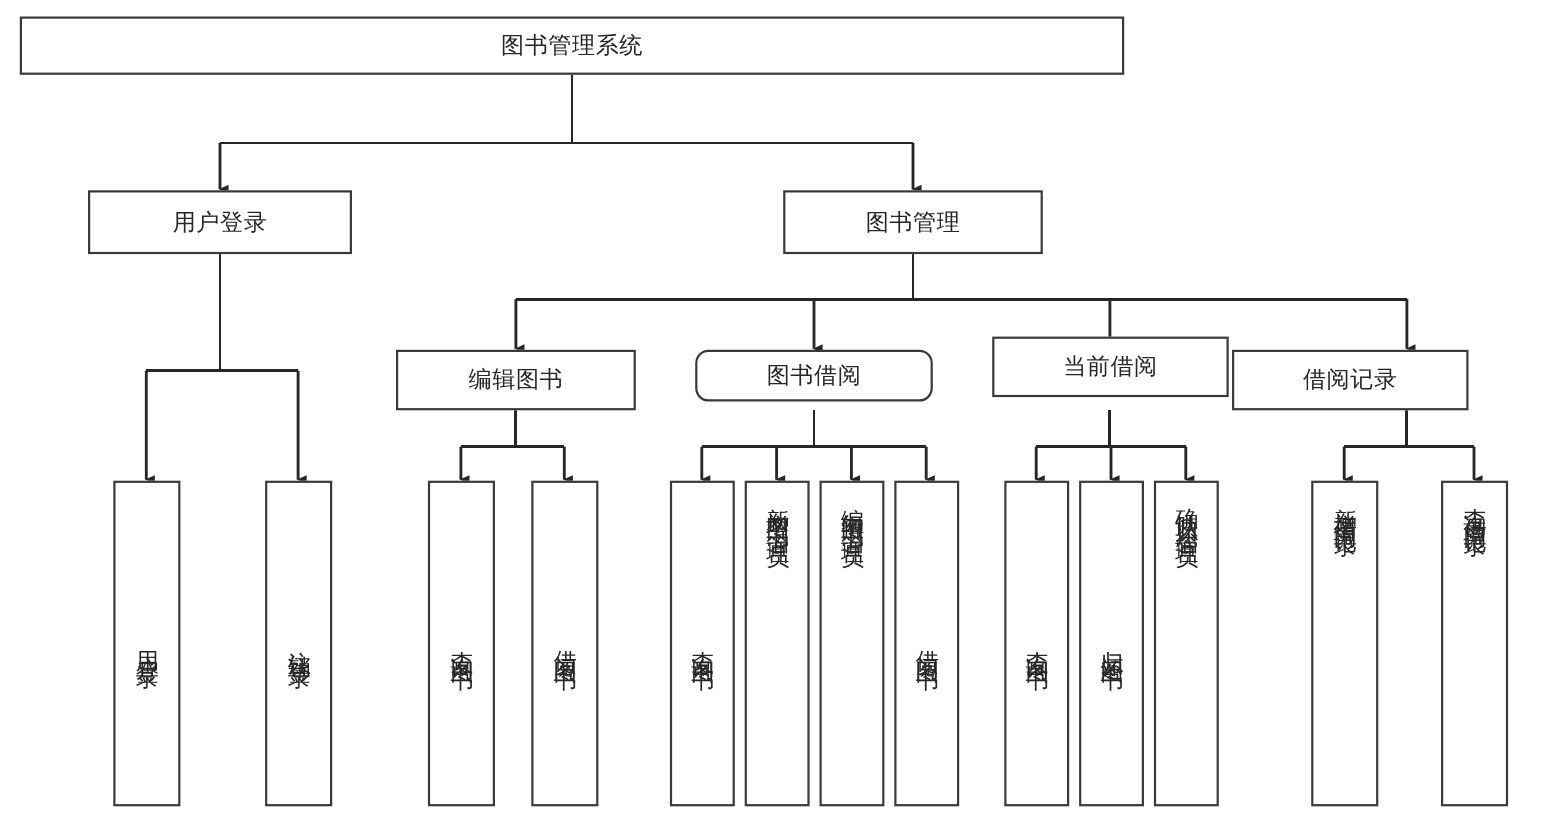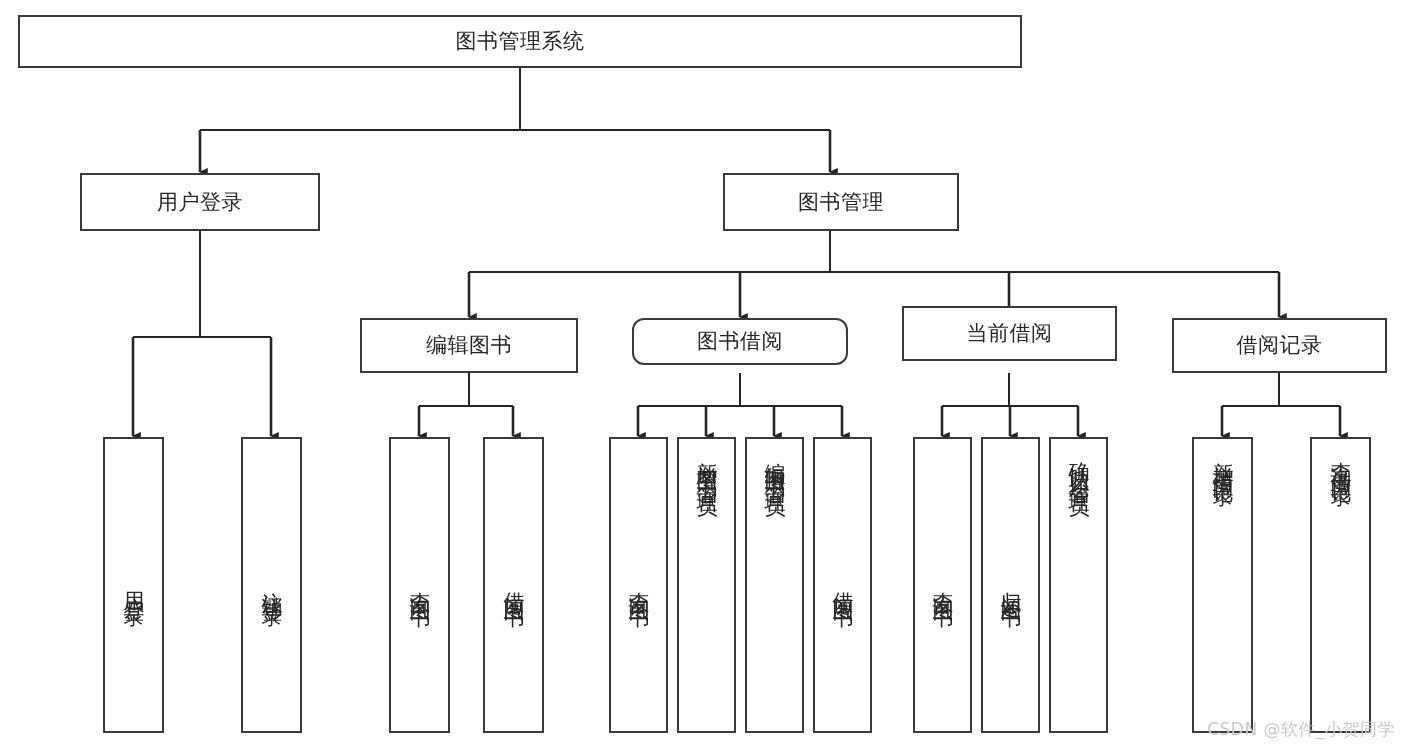--- a/index.html
+++ b/index.html
@@ -123,33 +123,33 @@
       </g>
   </svg>
 
   <div id="nodes-layer">
       <div class="node-box" style="left: 18px; top: 15px; width: 1004px; height: 53px; border-color: rgb(58, 58, 58); background: rgb(255, 255, 255);">
         <span class="node-label-h" style="color: rgb(38, 38, 38);">图书管理系统</span>
       </div>
       <div class="node-box" style="left: 80px; top: 173px; width: 240px; height: 58px; border-color: rgb(58, 58, 58); background: rgb(255, 255, 255);">
         <span class="node-label-h" style="color: rgb(38, 38, 38);">用户登录</span>
       </div>
-      <div class="node-box" style="left: 712px; top: 173px; width: 236px; height: 58px; border-color: rgb(58, 58, 58); background: rgb(255, 255, 255); margin-left: 11px;">
+      <div class="node-box" style="left: 712px; top: 173px; width: 236px; height: 58px; border-color: rgb(58, 58, 58); background: rgb(255, 255, 255);">
         <span class="node-label-h" style="color: rgb(38, 38, 38);">图书管理</span>
       </div>
       <div class="node-box" style="left: 360px; top: 318px; width: 218px; height: 55px; border-color: rgb(58, 58, 58); background: rgb(255, 255, 255);">
         <span class="node-label-h" style="color: rgb(38, 38, 38);">编辑图书</span>
       </div>
       <div class="node-box" style="left: 632px; top: 318px; width: 216px; height: 47px; border-color: rgb(58, 58, 58); background: rgb(255, 255, 255); border-radius: 12px;">
         <span class="node-label-h" style="color: rgb(38, 38, 38);">图书借阅</span>
       </div>
       <div class="node-box" style="left: 902px; top: 306px; width: 215px; height: 55px; border-color: rgb(58, 58, 58); background: rgb(255, 255, 255);">
         <span class="node-label-h" style="color: rgb(38, 38, 38);">当前借阅</span>
       </div>
-      <div class="node-box" style="left: 1172px; top: 318px; width: 215px; height: 55px; border-color: rgb(58, 58, 58); background: rgb(255, 255, 255);">
+      <div class="node-box" style="left: 1120px; top: 318px; width: 215px; height: 55px; border-color: rgb(58, 58, 58); background: rgb(255, 255, 255);">
         <span class="node-label-h" style="color: rgb(38, 38, 38);">借阅记录</span>
       </div>
       <div class="node-box vertical vcenter" style="left: 103px; top: 437px; width: 61px; height: 296px; border-color: rgb(58, 58, 58); background: rgb(255, 255, 255);">
         <span class="node-label-v" style="color: rgb(38, 38, 38);">用户登录</span>
       </div>
       <div class="node-box vertical vcenter" style="left: 241px; top: 437px; width: 61px; height: 296px; border-color: rgb(58, 58, 58); background: rgb(255, 255, 255);">
         <span class="node-label-v" style="color: rgb(38, 38, 38);">注销登录</span>
       </div>
       <div class="node-box vertical vcenter" style="left: 389px; top: 437px; width: 61px; height: 296px; border-color: rgb(58, 58, 58); background: rgb(255, 255, 255);">
         <span class="node-label-v" style="color: rgb(38, 38, 38);">查询图书</span>
@@ -179,14 +179,13 @@
         <span class="node-label-v" style="color: rgb(38, 38, 38);">确认归还（管理员）</span>
       </div>
       <div class="node-box vertical" style="left: 1192px; top: 437px; width: 61px; height: 296px; border-color: rgb(58, 58, 58); background: rgb(255, 255, 255);">
         <span class="node-label-v" style="color: rgb(38, 38, 38);">新增借阅记录</span>
       </div>
       <div class="node-box vertical" style="left: 1310px; top: 437px; width: 61px; height: 296px; border-color: rgb(58, 58, 58); background: rgb(255, 255, 255);">
         <span class="node-label-v" style="color: rgb(38, 38, 38);">查询借阅记录</span>
       </div>
     </div>
 
-  <div id="watermark">CSDN @软件_小贺同学</div>
 </div>
 
 </body></html>

